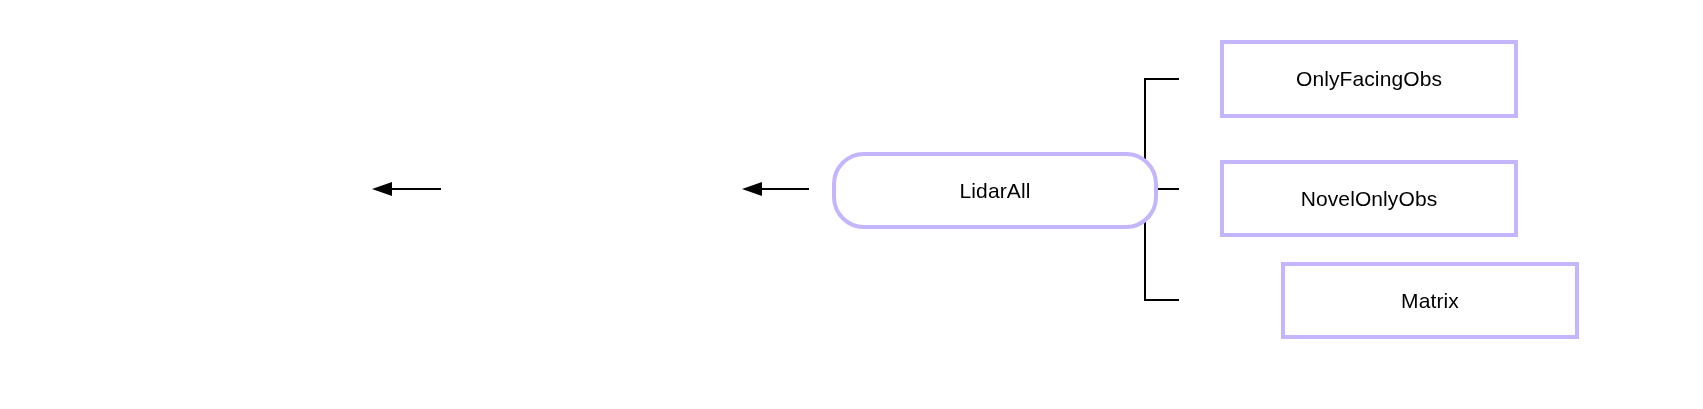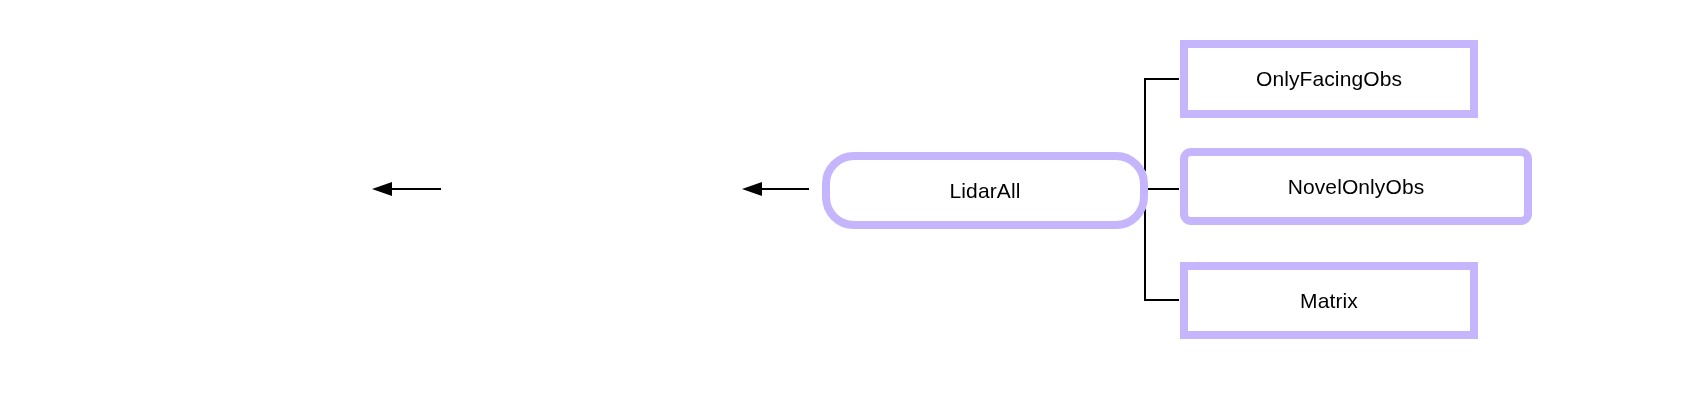--- a/index.html
+++ b/index.html
@@ -30,21 +30,22 @@
     align-items: center;
     justify-content: center;
     color: #000000;
     font-size: 21px;
     line-height: 1.2;
     letter-spacing: 0.1px;
     white-space: nowrap;
     z-index: 3;
   }
   .node-box.solid {
-    border: 8px solid #c4b5fd;
+    border: 4px solid #c4b5fd;
+    margin-left: 40px;
   }
   .node-box.dashed {
     border: 2px dashed #000000;
   }
   .node-label {
     pointer-events: none;
   }
   svg.connectors {
     position: absolute;
     top: 0;
@@ -93,29 +94,29 @@
     </g>
 
     <g>
       <path d="M 1179 300 L 1145 300 L 1145 208 L 1122 208"></path>
       <polygon class="arrowhead" points="1108,208 1128,201 1128,215"></polygon>
     </g>
   </svg>
 
 
 
-  <div class="node-box solid" style="left:822px; top:152px; width:326px; height:77px;border-radius:32px;">
+  <div class="node-box solid" style="left:792px; top:152px; width:326px; height:77px;border-radius:32px;">
     <span class="node-label">LidarAll</span>
   </div>
 
   <div class="node-box solid" style="left:1180px; top:40px; width:298px; height:78px;">
     <span class="node-label">OnlyFacingObs</span>
   </div>
 
-  <div class="node-box solid" style="left:1180px; top:148px; width:352px; height:77px;border-radius:11px;">
+  <div class="node-box solid" style="left:1180px; top:160px; width:298px; height:77px;">
     <span class="node-label">NovelOnlyObs</span>
   </div>
 
-  <div class="node-box solid" style="left:1180px; top:262px; width:298px; height:77px;">
+  <div class="node-box solid" style="left:1241px; top:262px; width:298px; height:77px;">
     <span class="node-label">Matrix</span>
   </div>
 
 </div>
 
 </body></html>

